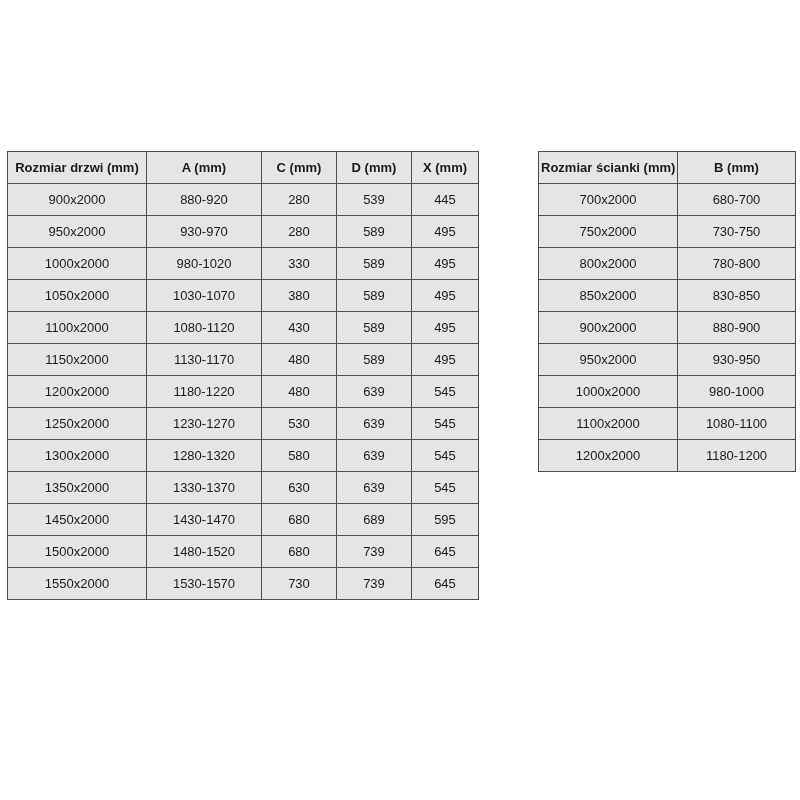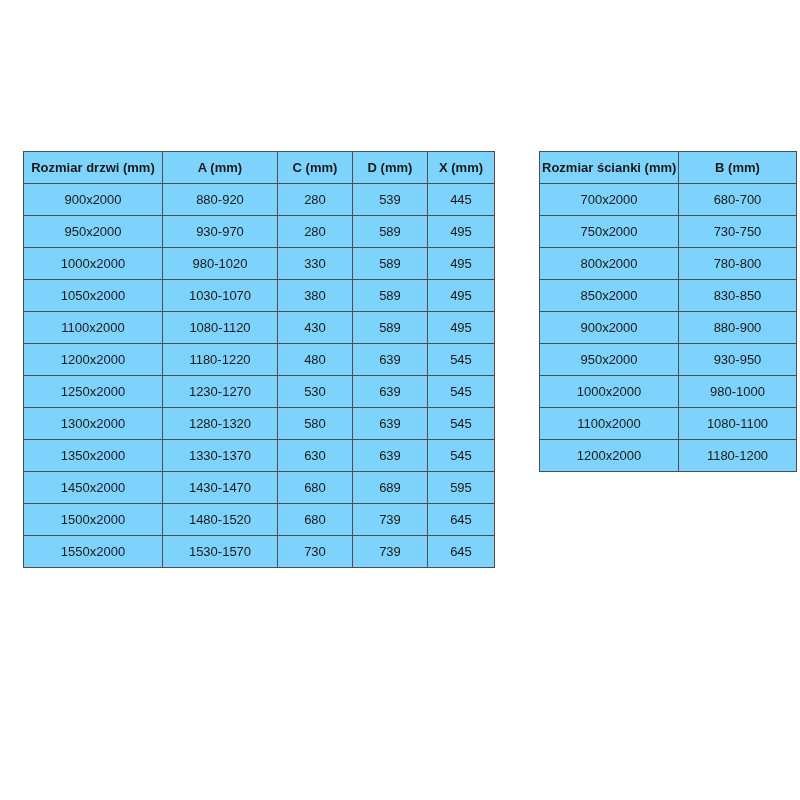--- a/index.html
+++ b/index.html
@@ -6,37 +6,36 @@
   html, body { width: 800px; height: 800px; background: #ffffff; }
   body {
     position: relative;
     font-family: "Liberation Sans", "DejaVu Sans", sans-serif;
     color: #1a1a1a;
   }
   .spec-table {
     position: absolute;
     border-collapse: collapse;
     table-layout: fixed;
-    background: #7dd3fc;
-    margin-left: 16px;
+    background: #e5e5e5;
   }
   .spec-table th, .spec-table td {
     border: 1px solid #4d4d4d;
     text-align: center;
     vertical-align: middle;
     height: 31px;
     font-size: 13px;
     line-height: 31px;
     white-space: nowrap;
     overflow: hidden;
     padding: 0 2px;
   }
   .spec-table th { font-weight: bold; }
   .t-left  { left: 7px;   top: 151px; width: 471px; }
-  .t-right { left: 523px; top: 151px; width: 257px; }
+  .t-right { left: 538px; top: 151px; width: 257px; }
   .t-left  col:nth-child(1) { width: 139px; }
   .t-left  col:nth-child(2) { width: 115px; }
   .t-left  col:nth-child(3) { width: 75px; }
   .t-left  col:nth-child(4) { width: 75px; }
   .t-left  col:nth-child(5) { width: 67px; }
   .t-right col:nth-child(1) { width: 139px; }
   .t-right col:nth-child(2) { width: 118px; }
 </style>
 </head>
 <body>
@@ -88,20 +87,27 @@
         <td>495</td>
       </tr>
       <tr>
         <td>1100x2000</td>
         <td>1080-1120</td>
         <td>430</td>
         <td>589</td>
         <td>495</td>
       </tr>
       <tr>
+        <td>1150x2000</td>
+        <td>1130-1170</td>
+        <td>480</td>
+        <td>589</td>
+        <td>495</td>
+      </tr>
+      <tr>
         <td>1200x2000</td>
         <td>1180-1220</td>
         <td>480</td>
         <td>639</td>
         <td>545</td>
       </tr>
       <tr>
         <td>1250x2000</td>
         <td>1230-1270</td>
         <td>530</td>

